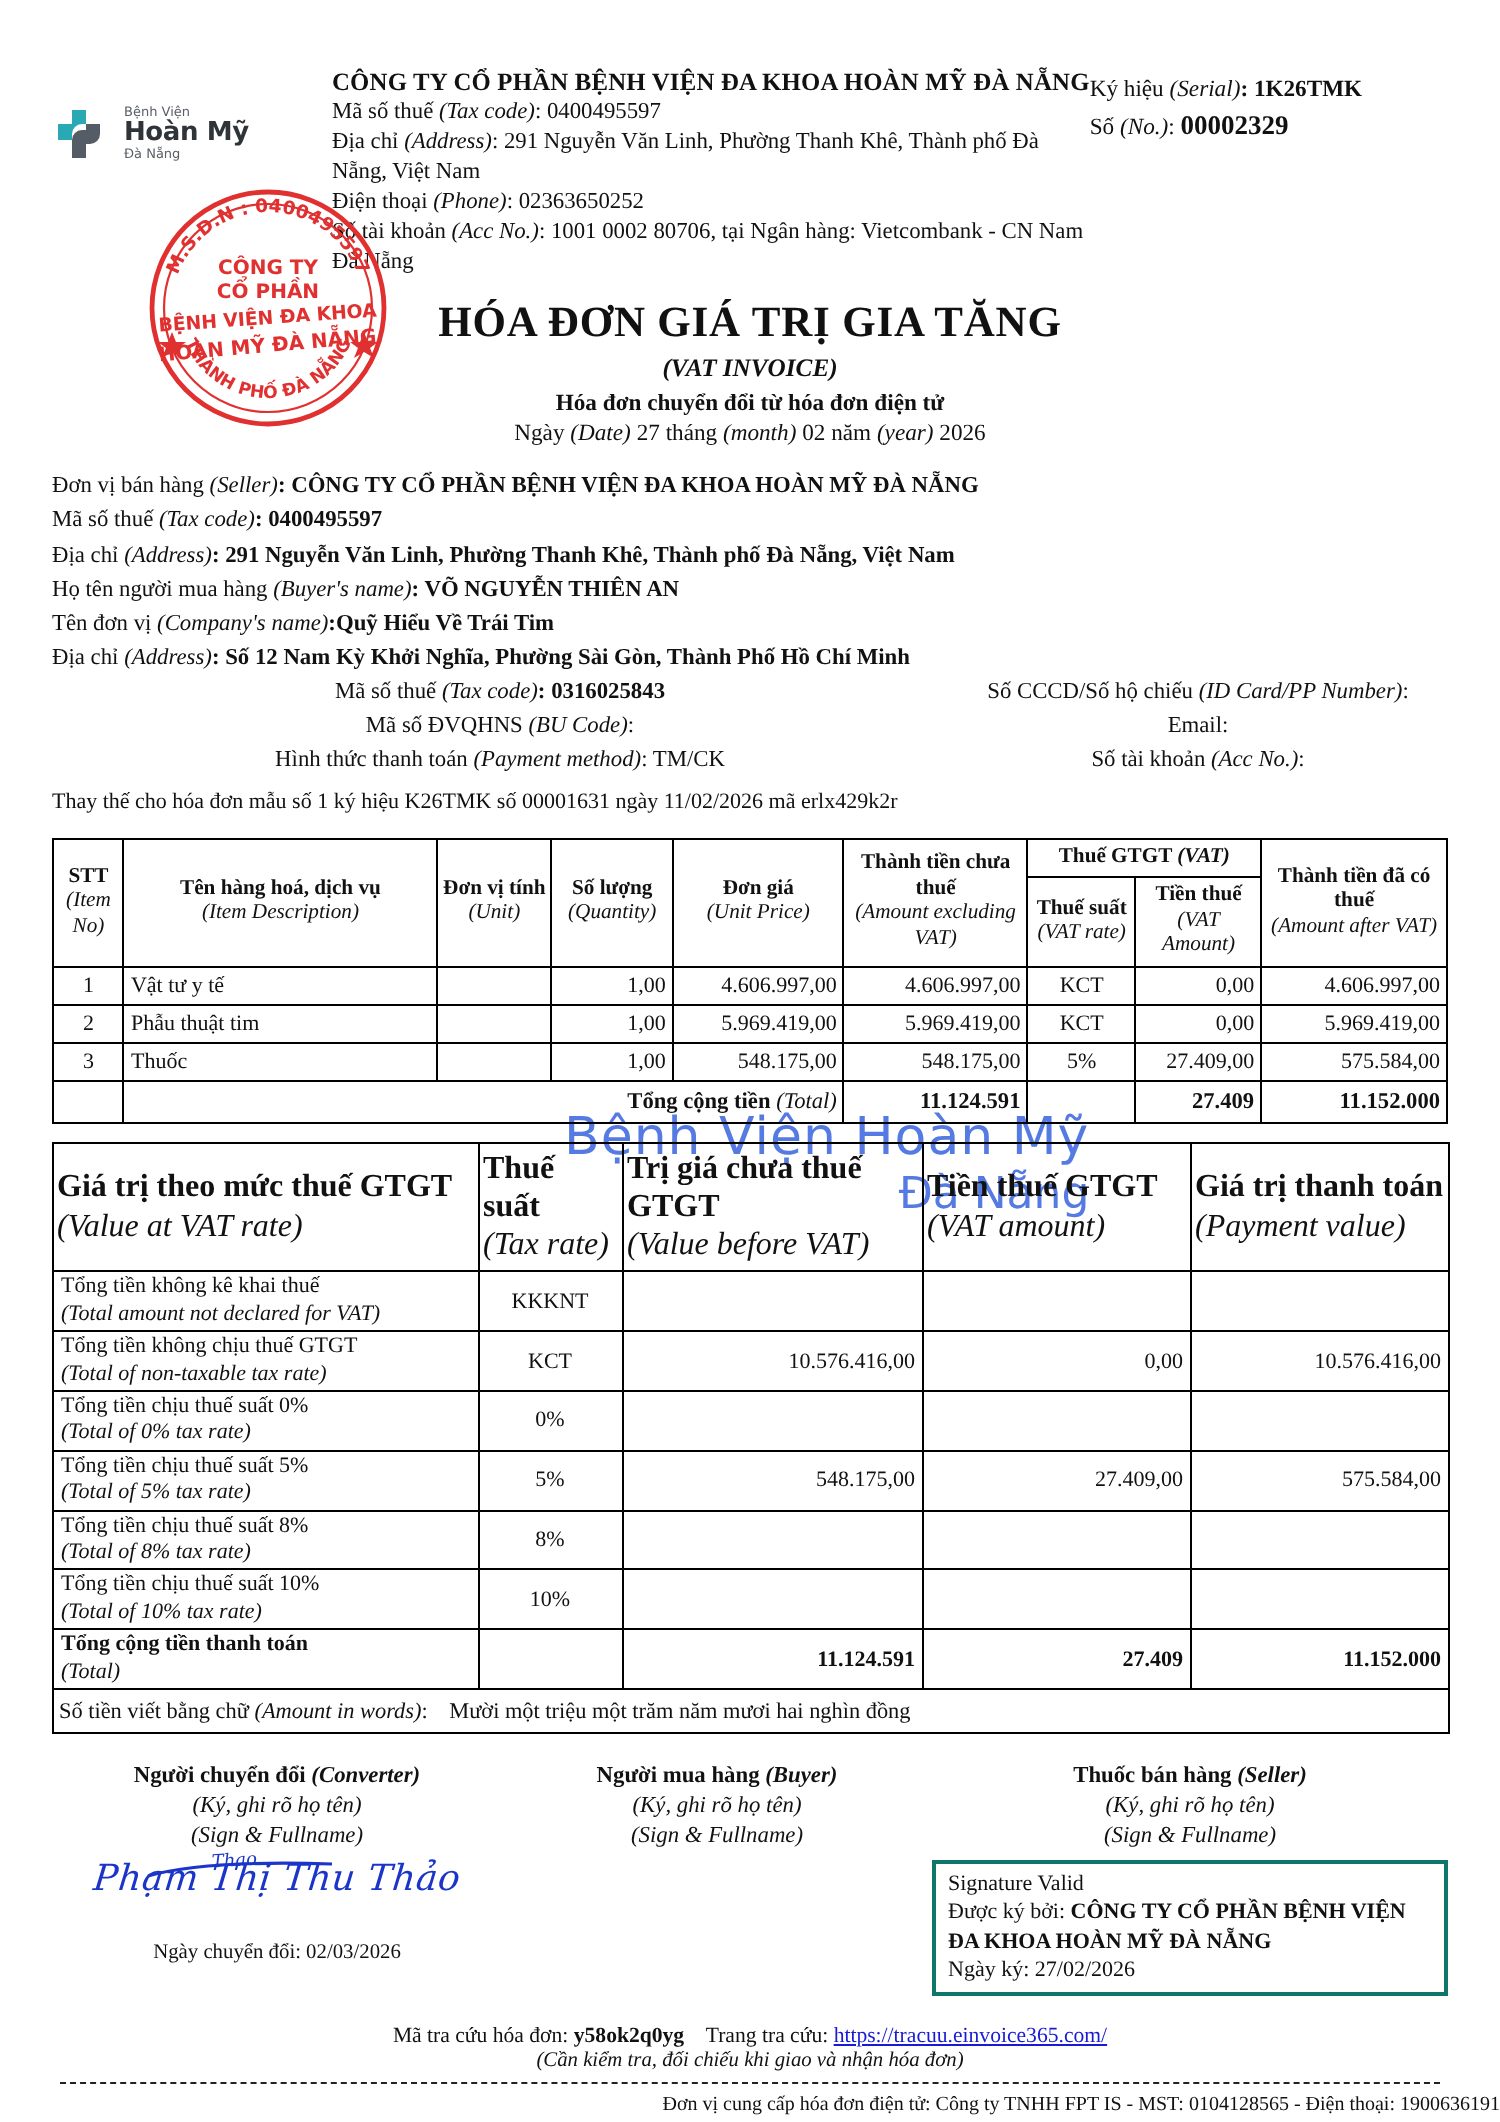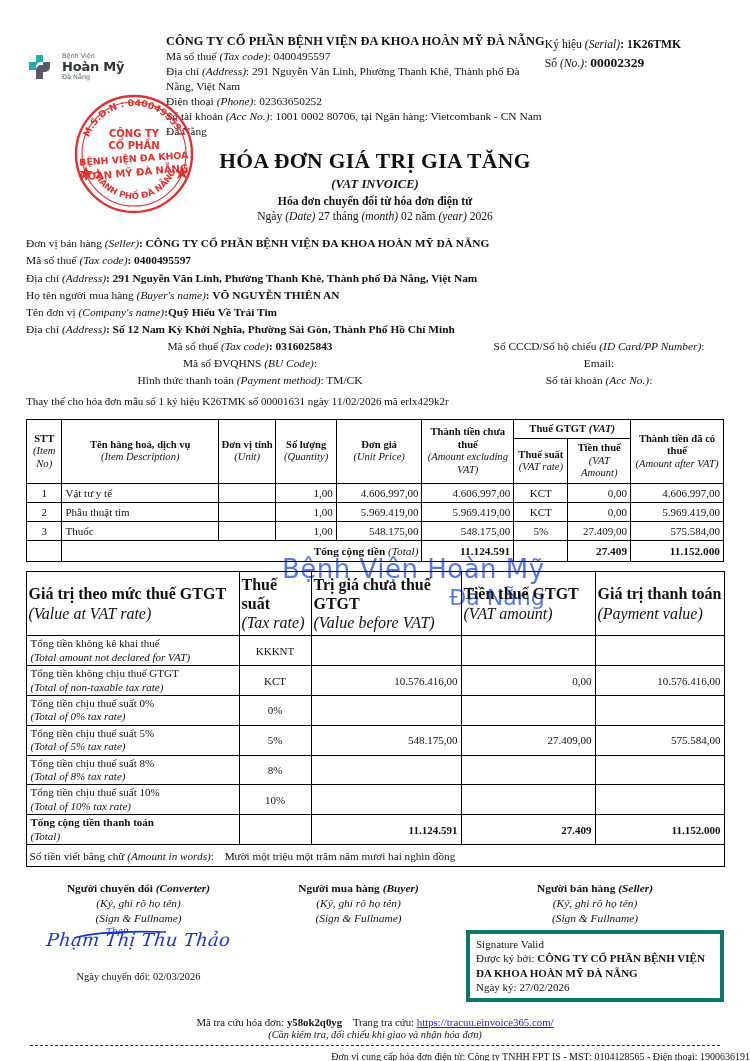--- a/index.html
+++ b/index.html
@@ -101,21 +101,21 @@
     font-family: "DejaVu Serif", serif;
     font-style: italic; font-size: 18px; color: #1b35c8;
     letter-spacing: .3px; transform: skewX(-6deg);
   }
   .hw-stroke { position: absolute; left: 46px; top: 2px; width: 96px; height: 10px; }
   .hw-small { position: absolute; left: 80px; top: -2px; font-size: 9px; color: #1b35c8;
               font-style: italic; transform: rotate(-4deg); font-family: "DejaVu Serif", serif; }
   .conv-date { font-size: 10.4px; margin-top: -2px; }
 
   .sigbox {
-    border: 4px solid #0f766e; padding: 3px 6px 4px 6px; font-size: 11px;
+    border: 2px solid #0f766e; padding: 3px 6px 4px 6px; font-size: 11px;
     line-height: 1.3; text-align: left; margin-top: 4px; background: transparent;
   }
   .sigbox .b { font-weight: bold; }
 
   
   .lookup { text-align: center; font-size: 10.8px; margin-top: 14px; }
   .lookup .code { font-weight: bold; }
   .lookup a { color: #1a1ad6; text-decoration: underline; }
   .lookup .note { font-style: italic; font-size: 10.4px; margin-top: 1px; }
   .dashes { border-top: 1.6px dashed #222; margin: 5px 30px 0 30px; }
@@ -482,21 +482,21 @@
       <div class="sig sig-b">
         <div class="t1">
           <span>Người mua hàng </span><span class="it">(Buyer)</span>
         </div>
         <div class="t2">(Ký, ghi rõ họ tên)</div>
         <div class="t3">(Sign &amp; Fullname)</div>
       </div>
 
       <div class="sig sig-c">
         <div class="t1">
-          <span>Người bán hàng </span><span class="it">(Seller)</span>
+          <span>Thuốc bán hàng </span><span class="it">(Seller)</span>
         </div>
         <div class="t2">(Ký, ghi rõ họ tên)</div>
         <div class="t3">(Sign &amp; Fullname)</div>
         <div class="sigbox">
           <div>Signature Valid</div>
           <div>
             <span>Được ký bởi: </span><span class="b">CÔNG TY CỔ PHẦN BỆNH VIỆN</span>
           </div>
           <div class="b">ĐA KHOA HOÀN MỸ ĐÀ NẴNG</div>
           <div>Ngày ký: 27/02/2026</div>

